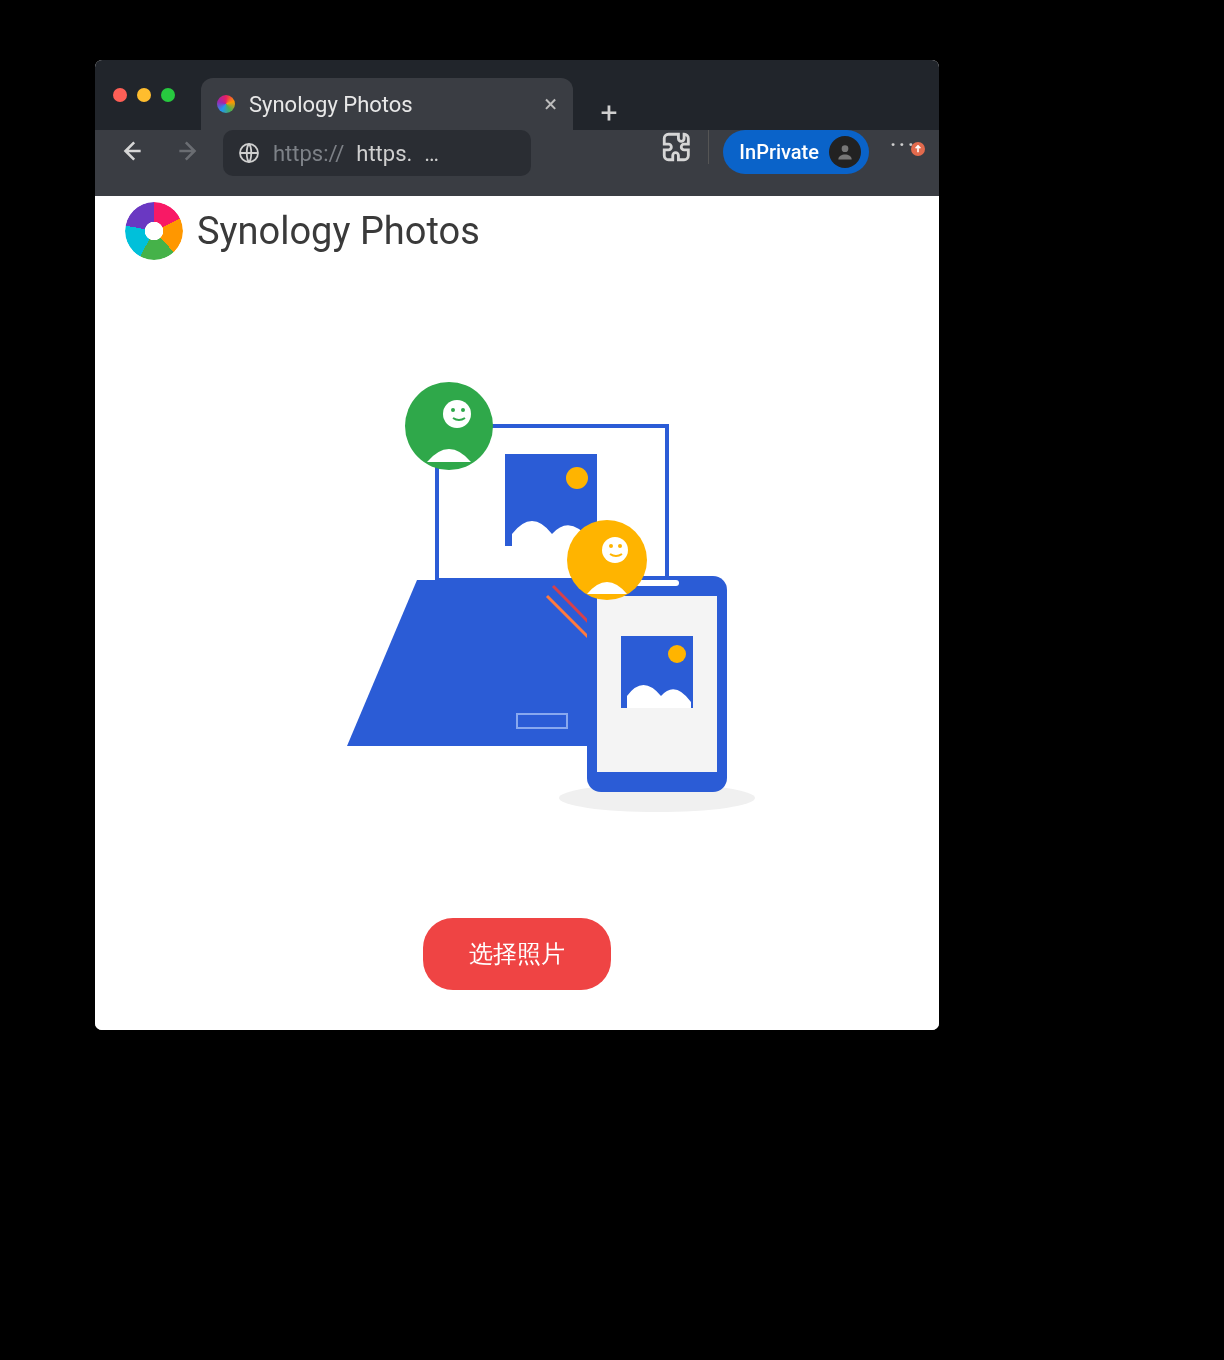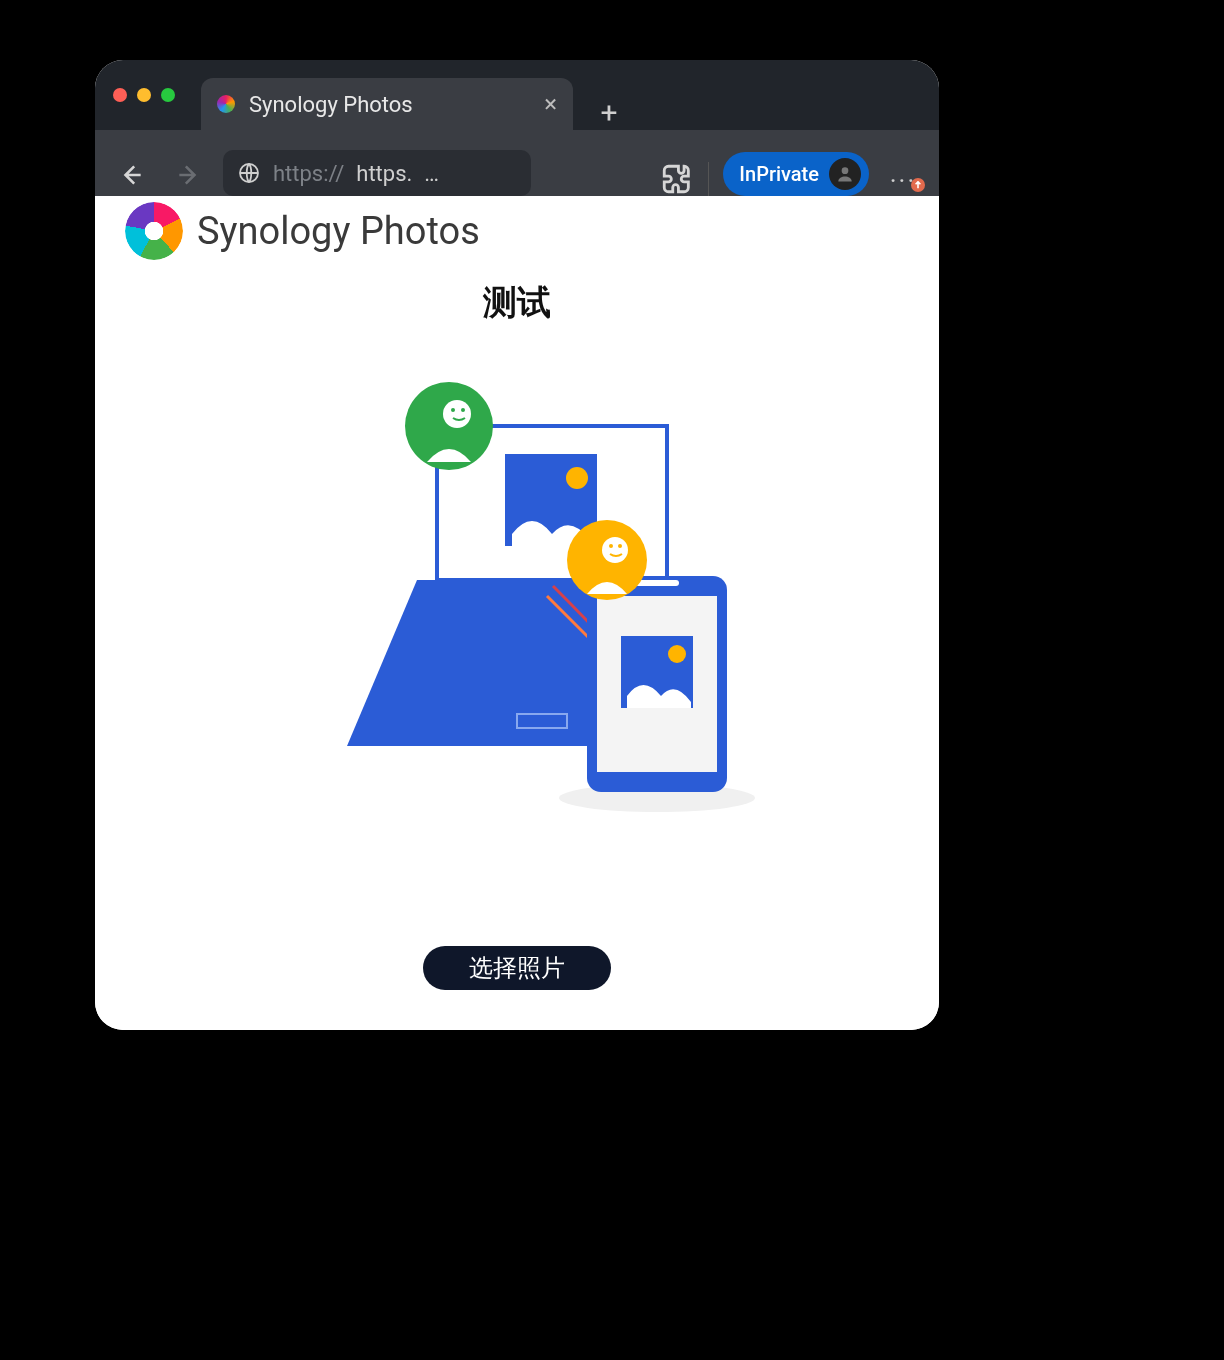--- a/index.html
+++ b/index.html
@@ -1,72 +1,72 @@
 <!DOCTYPE html>
 <html><head>
 <meta charset="utf-8">
 <style>
   html,body{margin:0;padding:0;background:#000;font-family:-apple-system,"Segoe UI",Roboto,Helvetica,Arial,sans-serif;}
   .stage{width:1224px;height:1360px;background:#000;position:relative;}
   .window{
     position:absolute;left:95px;top:60px;width:844px;height:970px;
-    border-radius:28px;overflow:hidden;box-shadow:0 30px 60px rgba(0,0,0,.6);
+    border-radius:7px;overflow:hidden;box-shadow:0 30px 60px rgba(0,0,0,.6);
     background:#fff;display:flex;flex-direction:column;
   }
   
   .titlebar{background:#21252b;height:70px;display:flex;align-items:center;padding:0 18px;gap:6px;}
   .traffic{display:flex;gap:10px;margin-right:20px;}
   .tdot{width:14px;height:14px;border-radius:50%;}
   .tdot.red{background:#ff5f56;}
   .tdot.yellow{background:#ffbd2e;}
   .tdot.green{background:#27c93f;}
   .tabstrip{display:flex;align-items:flex-end;height:100%;}
   .tab{
     margin-top:18px;height:52px;background:#3a3d43;border-top-left-radius:12px;border-top-right-radius:12px;
     display:flex;align-items:center;padding:0 16px;gap:14px;color:#e8e8e8;font-size:22px;min-width:340px;
   }
   .tab .tabicon{width:18px;height:18px;border-radius:50%;
     background:conic-gradient(#e91e63,#ff9800,#4caf50,#2196f3,#9c27b0,#e91e63);}
   .tab .close{margin-left:auto;color:#bdbdbd;font-size:24px;line-height:1;cursor:pointer;}
   .newtab{width:36px;height:36px;margin-left:18px;color:#cfcfcf;font-size:30px;display:flex;align-items:center;justify-content:center;cursor:pointer;}
   
-  .toolbar{background:#3a3d43;height:66px;display:flex;align-items:flex-end;padding:0 16px;gap:14px;}
+  .toolbar{background:#3a3d43;height:66px;display:flex;align-items:flex-start;padding:0 16px;gap:14px;}
   .navbtn{width:42px;height:42px;display:flex;align-items:center;justify-content:center;color:#d6d6d6;border-radius:8px;}
   .navbtn svg{width:26px;height:26px;stroke:#d6d6d6;fill:none;stroke-width:2.4;}
   .navbtn.fwd svg{stroke:#6a6d72;}
   .addr{flex:0 0 auto;display:flex;align-items:center;background:#2a2d33;height:46px;border-radius:10px;padding:0 14px;gap:12px;color:#cfcfcf;min-width:280px;font-size:22px;}
   .addr .globe{width:24px;height:24px;stroke:#cfcfcf;fill:none;stroke-width:1.8;}
   .addr .dim{color:#7d8187;}
   .spacer{flex:1;}
   .ext{width:34px;height:34px;display:flex;align-items:center;justify-content:center;}
   .ext svg{stroke:#d6d6d6;fill:none;stroke-width:2;}
   .divider{width:1px;height:34px;background:#555;}
-  .pill{background:#0a63c9;color:#fff;height:44px;border-radius:22px;display:flex;align-items:center;padding:0 8px 0 16px;gap:10px;font-size:20px;font-weight:500;margin-top:29px;}
+  .pill{background:#0a63c9;color:#fff;height:44px;border-radius:22px;display:flex;align-items:center;padding:0 8px 0 16px;gap:10px;font-size:20px;font-weight:500;}
   .pill .avatar{width:32px;height:32px;border-radius:50%;background:#222;display:flex;align-items:center;justify-content:center;}
   .pill .avatar svg{width:20px;height:20px;fill:#777;}
   .menu{width:40px;display:flex;align-items:center;justify-content:center;color:#cfcfcf;font-size:26px;letter-spacing:2px;position:relative;}
   .menu .badge{position:absolute;right:-2px;bottom:4px;width:14px;height:14px;border-radius:50%;background:#e26a4d;display:flex;align-items:center;justify-content:center;}
   .menu .badge svg{width:8px;height:8px;stroke:#fff;stroke-width:2;fill:none;}
   
   .page{flex:1;background:#fff;position:relative;overflow:hidden;}
   .brand{position:absolute;left:30px;top:6px;display:flex;align-items:center;gap:14px;}
   .brand .logo{width:58px;height:58px;border-radius:50%;
     background:conic-gradient(#e91e63 0 18%,#ff9800 18% 38%,#4caf50 38% 58%,#00bcd4 58% 78%,#673ab7 78% 100%);
     -webkit-mask:radial-gradient(circle at 50% 50%, transparent 22%, #000 23%);
             mask:radial-gradient(circle at 50% 50%, transparent 22%, #000 23%);
     filter:saturate(1.1);}
   .brand .word{font-size:38px;color:#3a3a3a;}
   .brand .word b{font-weight:400;}
   .subtitle{position:absolute;left:0;right:0;top:84px;text-align:center;font-size:34px;font-weight:700;color:#111;}
   .illus{position:absolute;left:50%;top:170px;transform:translateX(-50%);width:460px;height:440px;}
   .illus svg{width:100%;height:100%;overflow:visible;}
   .cta{
     position:absolute;left:50%;bottom:40px;transform:translateX(-50%);
-    background:#0f172a;color:#fff;font-size:24px;font-weight:500;
-    padding:6px 46px;border-radius:30px;border:none;cursor:pointer;
+    background:#ef4444;color:#fff;font-size:24px;font-weight:500;
+    padding:20px 46px;border-radius:30px;border:none;cursor:pointer;
   }
 </style>
 </head>
 <body>
 
 <div class="stage">
   <div class="window">
 
     <div class="titlebar">
       <div class="traffic">
@@ -131,21 +131,20 @@
 
     <div class="page">
       <div class="brand">
         <div class="logo"></div>
         <div class="word">
           <span>Synology</span>
           <b>Photos</b>
         </div>
       </div>
 
-      <div class="subtitle">测试</div>
 
       <div class="illus">
         <svg viewBox="0 0 460 440">
 
           <g>
             <polygon points="130,214 370,214 430,380 60,380" fill="#2b5cd6"></polygon>
             <rect x="150" y="60" width="230" height="154" fill="#fff" stroke="#2b5cd6" stroke-width="4"></rect>
             <rect x="218" y="88" width="92" height="92" fill="#2b5cd6"></rect>
             <circle cx="290" cy="112" r="11" fill="#ffb400"></circle>
             <path d="M225 168 q20 -26 40 0 q18 -20 38 6 v6 h-78z" fill="#fff"></path>

